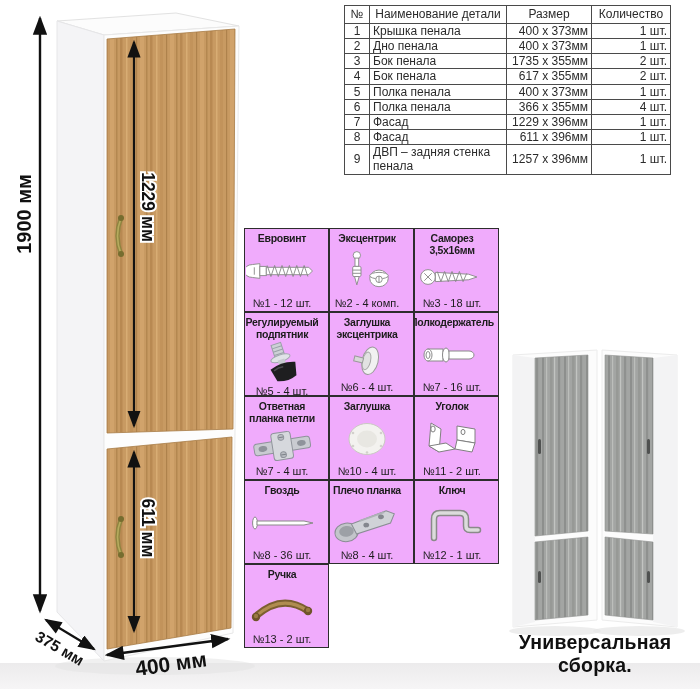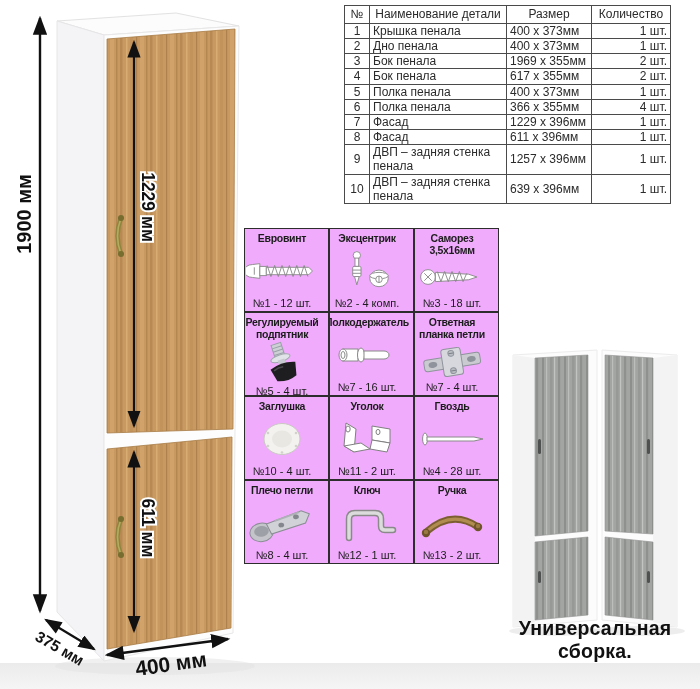--- a/index.html
+++ b/index.html
@@ -9,36 +9,36 @@
   .floor{position:absolute;left:0;top:663px;width:700px;height:26px;
          background:linear-gradient(#ecebec,#f6f5f6);}
   
   .parts-table{position:absolute;left:344px;top:5px;border-collapse:collapse;
                font-size:12px;color:#2b2b2b;table-layout:fixed;}
   .parts-table th,.parts-table td{border:1px solid #4a4a4a;padding:0 3px;line-height:1.18;
                height:14px;background:#fff;}
   .parts-table th{font-weight:normal;text-align:center;height:17px;}
   .col-num{width:18px;text-align:center;}
   .col-name{width:130px;text-align:left;padding-left:5px;margin-top:36px;}
-  .col-size{width:78px;text-align:left;}
+  .col-size{width:78px;text-align:right;}
   .col-qty{width:72px;text-align:right;}
   
   .hw-grid{position:absolute;left:244px;top:228px;display:grid;
            grid-template-columns:repeat(3,85px);grid-auto-rows:84px;}
   .hw-cell{border:1px solid #2d2d2d;background:#f0abfc;display:flex;flex-direction:column;
            align-items:center;justify-content:space-between;padding:3px 10px 2px 1px;
            box-sizing:border-box;overflow:hidden;}
   .hw-name{font-weight:bold;font-size:10.5px;line-height:1.18;text-align:center;
            letter-spacing:-0.3px;color:#1c1c1c;}
   .hw-icon{flex:1;display:flex;align-items:center;justify-content:center;width:100%;}
   .hw-count{font-weight:normal;font-size:11px;color:#1c1c1c;white-space:nowrap;}
   
   .cab-svg{position:absolute;left:0;top:0;}
   .gray-svg{position:absolute;left:497px;top:343px;}
-  .universal-label{position:absolute;left:490px;top:617px;width:210px;text-align:center;
+  .universal-label{position:absolute;left:490px;top:631px;width:210px;text-align:center;
            font-weight:bold;font-size:19.5px;color:#101010;letter-spacing:0.2px;}
   .dim-label{font-weight:bold;fill:#111;}
   line.dim{stroke:#111;}
 </style>
 </head>
 <body>
 <div id="app">
 
 <div class="floor"></div>
 
@@ -120,21 +120,21 @@
   </tr>
   <tr>
     <td class="col-num">2</td>
     <td class="col-name">Дно пенала</td>
     <td class="col-size">400 x 373мм</td>
     <td class="col-qty">1 шт.</td>
   </tr>
   <tr>
     <td class="col-num">3</td>
     <td class="col-name">Бок пенала</td>
-    <td class="col-size">1969 x 355мм</td>
+    <td class="col-size">1735 x 355мм</td>
     <td class="col-qty">2 шт.</td>
   </tr>
   <tr>
     <td class="col-num">4</td>
     <td class="col-name">Бок пенала</td>
     <td class="col-size">617 x 355мм</td>
     <td class="col-qty">2 шт.</td>
   </tr>
   <tr>
     <td class="col-num">5</td>
@@ -157,26 +157,20 @@
   <tr>
     <td class="col-num">8</td>
     <td class="col-name">Фасад</td>
     <td class="col-size">611 x 396мм</td>
     <td class="col-qty">1 шт.</td>
   </tr>
   <tr>
     <td class="col-num">9</td>
     <td class="col-name">ДВП – задняя стенка пенала</td>
     <td class="col-size">1257 x 396мм</td>
-    <td class="col-qty">1 шт.</td>
-  </tr>
-  <tr>
-    <td class="col-num">10</td>
-    <td class="col-name">ДВП – задняя стенка пенала</td>
-    <td class="col-size">639 x 396мм</td>
     <td class="col-qty">1 шт.</td>
   </tr>
 </tbody>
     </table>
 
 <div class="hw-grid">
 
   <div class="hw-cell">
     <div class="hw-name">Евровинт</div>
     <div class="hw-icon">
@@ -235,20 +229,33 @@
           <ellipse cx="32" cy="17" rx="10" ry="3.5" fill="#e0e3e7" stroke="#a2a8b0"></ellipse>
           <rect x="28.5" y="18.5" width="7" height="6" fill="#c6cad0"></rect>
           <path d="M19,25 q13,-5 26,0 l-3,13 q-10,4 -20,0 z" fill="#1e1e20"></path>
           <path d="M22,27 q5,-2 10,-1" stroke="#4a4a4e" fill="none" stroke-width="1.5"></path>
         </g>
       </svg>
     </div>
     <div class="hw-count">№5 - 4 шт.</div>
   </div>
 
+  <div class="hw-cell">
+    <div class="hw-name">Заглушка эксцентрика</div>
+    <div class="hw-icon">
+      <svg width="60" height="40" viewBox="0 0 60 40">
+        <g transform="rotate(14 30 20)">
+          <ellipse cx="33" cy="19" rx="8" ry="14" fill="#f1f1f1" stroke="#9a9a9a"></ellipse>
+          <ellipse cx="29.5" cy="20" rx="4" ry="9" fill="#e2e2e2" stroke="#a8a8a8"></ellipse>
+          <rect x="17" y="18" width="9" height="5" fill="#d8d8d8" stroke="#9a9a9a"></rect>
+        </g>
+      </svg>
+    </div>
+    <div class="hw-count">№6 - 4 шт.</div>
+  </div>
 
   <div class="hw-cell">
     <div class="hw-name">Полкодержатель</div>
     <div class="hw-icon">
       <svg width="72" height="26" viewBox="0 0 72 26">
         <rect x="12" y="7" width="15" height="12" fill="#fff" stroke="#8a8a8a"></rect>
         <ellipse cx="12" cy="13" rx="4" ry="6" fill="#fff" stroke="#8a8a8a"></ellipse>
         <ellipse cx="12" cy="13" rx="2" ry="3.5" fill="#fff" stroke="#8a8a8a"></ellipse>
         <ellipse cx="30" cy="13" rx="3.5" ry="7" fill="#fff" stroke="#8a8a8a"></ellipse>
         <path d="M33,9 h20 a5,4 0 0 1 0,8 h-20 z" fill="#fff" stroke="#8a8a8a"></path>
@@ -308,25 +315,25 @@
   </div>
 
   <div class="hw-cell">
     <div class="hw-name">Гвоздь</div>
     <div class="hw-icon">
       <svg width="72" height="20" viewBox="0 0 72 20">
         <ellipse cx="9" cy="10" rx="2.4" ry="6" fill="#fff" stroke="#8a8a8a"></ellipse>
         <path d="M11,8 h47 l9,2 -9,2 h-47 z" fill="#fff" stroke="#8a8a8a"></path>
       </svg>
     </div>
-    <div class="hw-count">№4 - 28 шт.</div>
-  </div>
-
-  <div class="hw-cell">
-    <div class="hw-name">Плечо петли</div>
+    <div class="hw-count">№8 - 36 шт.</div>
+  </div>
+
+  <div class="hw-cell">
+    <div class="hw-name">Плечо планка</div>
     <div class="hw-icon">
       <svg width="74" height="42" viewBox="0 0 74 42">
         <g transform="rotate(-7 37 21)">
           <ellipse cx="15" cy="28" rx="12" ry="9.5" fill="#c3c5ca" stroke="#8a8d94"></ellipse>
           <ellipse cx="15" cy="27" rx="7.5" ry="5.5" fill="#9da0a6"></ellipse>
           <path d="M21,20 L58,11 L66,15 L61,24 L25,31 Z" fill="#d0d2d7" stroke="#8a8d94"></path>
           <path d="M30,18 L56,12" stroke="#aeb1b7" stroke-width="2" fill="none"></path>
           <ellipse cx="52" cy="16.5" rx="3" ry="2.4" fill="#84878e"></ellipse>
           <ellipse cx="36" cy="23" rx="3" ry="2.4" fill="#84878e"></ellipse>
         </g>

